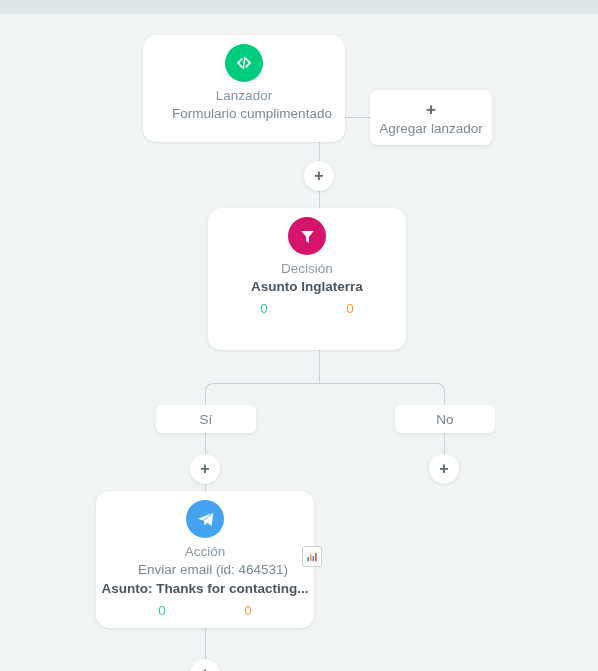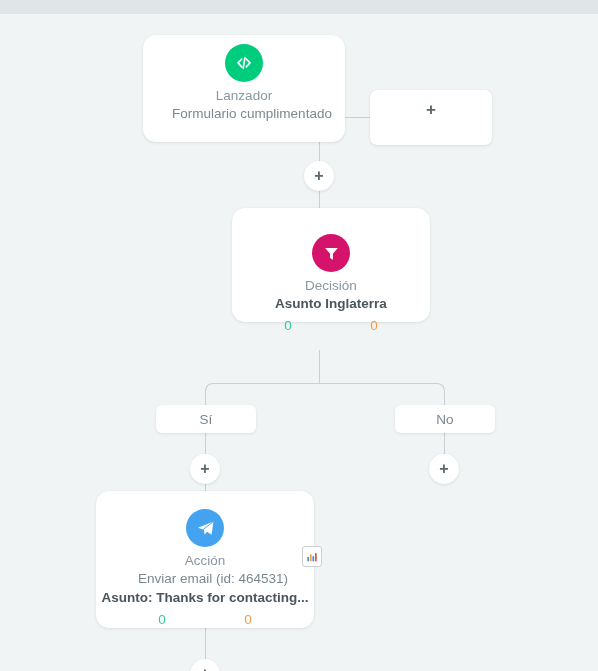--- a/index.html
+++ b/index.html
@@ -204,27 +204,28 @@
         <path d="M14.7 7.2l4.5 4.7-4.5 4.7" fill="none" stroke="#ffffff" stroke-width="2" stroke-linecap="round" stroke-linejoin="round"></path>
         <path d="M13.1 5.6 11 18.4" fill="none" stroke="#ffffff" stroke-width="1.9" stroke-linecap="round"></path>
       </svg>
     </div>
     <div class="node-type">Lanzador</div>
     <div class="node-sub">Formulario cumplimentado</div>
   </div>
 
   <div class="addcard" style="left:370px; top:76px; width:122px; height:55px;">
     <div class="plusglyph">+</div>
+    <div class="addlabel">Agregar lanzador</div>
   </div>
 
   <div class="plusbtn" style="left:304px; top:147px;">
     <span class="pb">+</span>
   </div>
 
-  <div class="card" style="left:232px; top:194px; width:198px; height:114px; padding-top:26px;">
+  <div class="card" style="left:208px; top:194px; width:198px; height:142px; padding-top:9px;">
     <div class="node-icon icon-decision">
       <svg width="19" height="19" viewBox="0 0 24 24" aria-hidden="true">
         <path d="M4 5h16l-6.2 7.4V20l-3.6-2.4v-5.2z" fill="#ffffff"></path>
       </svg>
     </div>
     <div class="node-type">Decisión</div>
     <div class="node-title">Asunto Inglaterra</div>
     <div class="counters">
       <span class="count-green">0</span>
       <span class="count-orange">0</span>
@@ -238,21 +239,21 @@
     <span>Sí</span>
   </div>
 
   <div class="plusbtn" style="left:190px; top:440px;">
     <span class="pb">+</span>
   </div>
   <div class="plusbtn" style="left:429px; top:440px;">
     <span class="pb">+</span>
   </div>
 
-  <div class="card" style="left:96px; top:477px; width:218px; height:137px; padding-top:18px;">
+  <div class="card" style="left:96px; top:477px; width:218px; height:137px; padding-top:9px;">
     <div class="node-icon icon-action">
       <svg width="21" height="21" viewBox="0 0 24 24" aria-hidden="true">
         <path d="M21 4 3.4 11.2l6.1 1.9 1.1 6.4 3.2-3.9L19 19z" fill="#ffffff"></path>
         <path d="M21 4 9.5 13.1l1.1 6.4" fill="none" stroke="#43a3f0" stroke-width="1.1"></path>
       </svg>
     </div>
     <div class="node-type">Acción</div>
     <div class="node-sub">Enviar email (id: 464531)</div>
     <div class="node-title">Asunto: Thanks for contacting...</div>
     <div class="counters">

